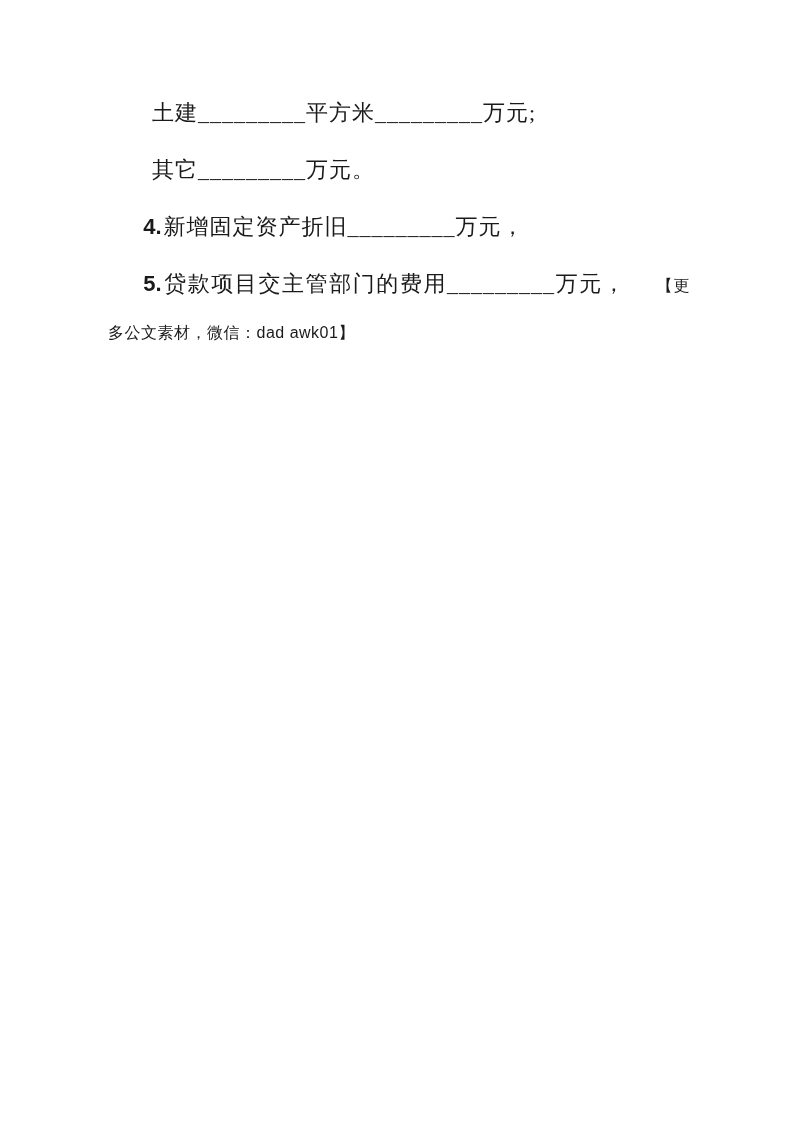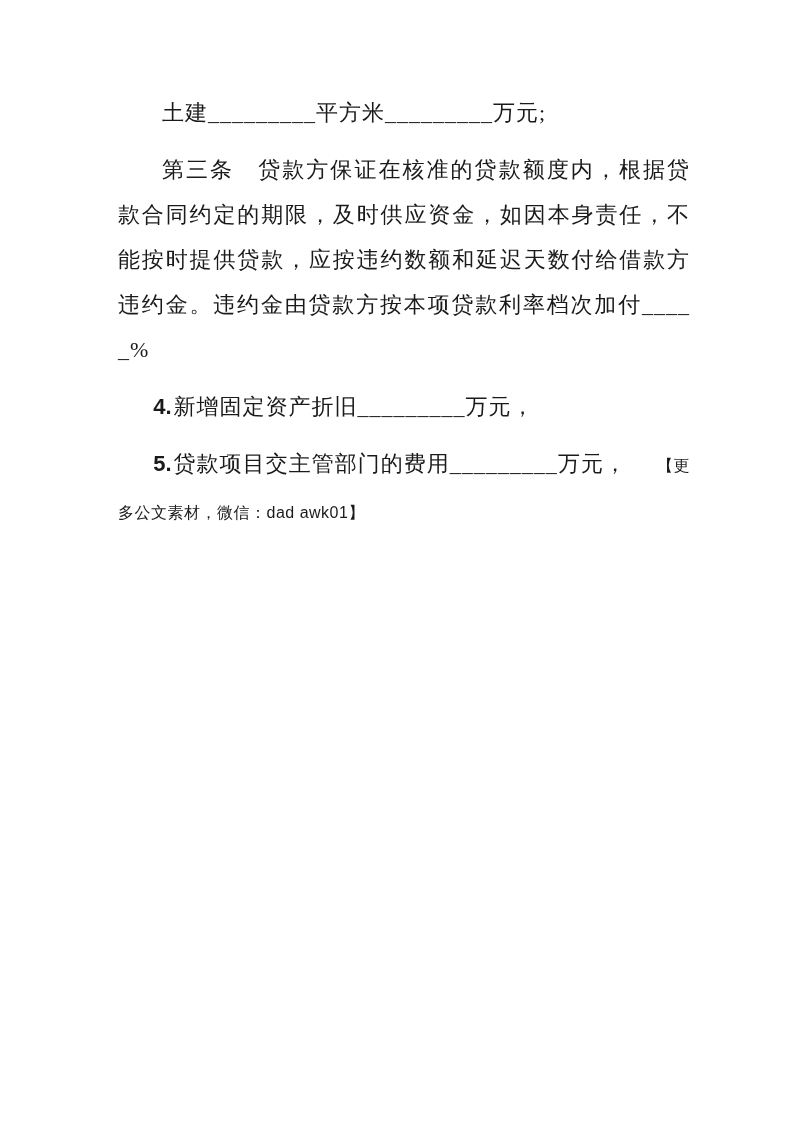--- a/index.html
+++ b/index.html
@@ -12,21 +12,21 @@
     width: 793px;
     height: 1122px;
     background: #ffffff;
     box-sizing: border-box;
     padding: 90px 103px 0 103px;
     overflow: hidden;
     color: #1a1a1a;
     font-family: "Liberation Serif", "DejaVu Serif", serif;
   }
   .para {
-    margin: 0 0 12px 15px;
+    margin: 0 0 12px 5px;
     font-size: 22px;
     line-height: 45px;
     letter-spacing: 1px;
     text-align: justify;
     text-indent: 2em;
     word-break: break-all;
   }
   .para.item {
     text-indent: 1.6em;
   }
@@ -44,22 +44,22 @@
     white-space: normal;
   }
 </style>
 </head>
 <body>
 
 <div class="page">
 
   <p class="para">土建_________平方米_________万元;</p>
 
+  <p class="para">其它_________万元。</p>
 
-  <p class="para">第三条　贷款方保证在核准的贷款额度内，根据贷款合同约定的期限，及时供应资金，如因本身责任，不能按时提供贷款，应按违约数额和延迟天数付给借款方违约金。违约金由贷款方按本项贷款利率档次加付_____%</p>
 
 
 
 
 
 
   <p class="para item"><span class="num">4.</span><span>新增固定资产折旧_________万元，</span></p>
 
   <p class="para item"><span class="num">5.</span><span>贷款项目交主管部门的费用_________万元，</span><span class="wm">【更多公文素材，微信：dad awk01】</span></p>
 

